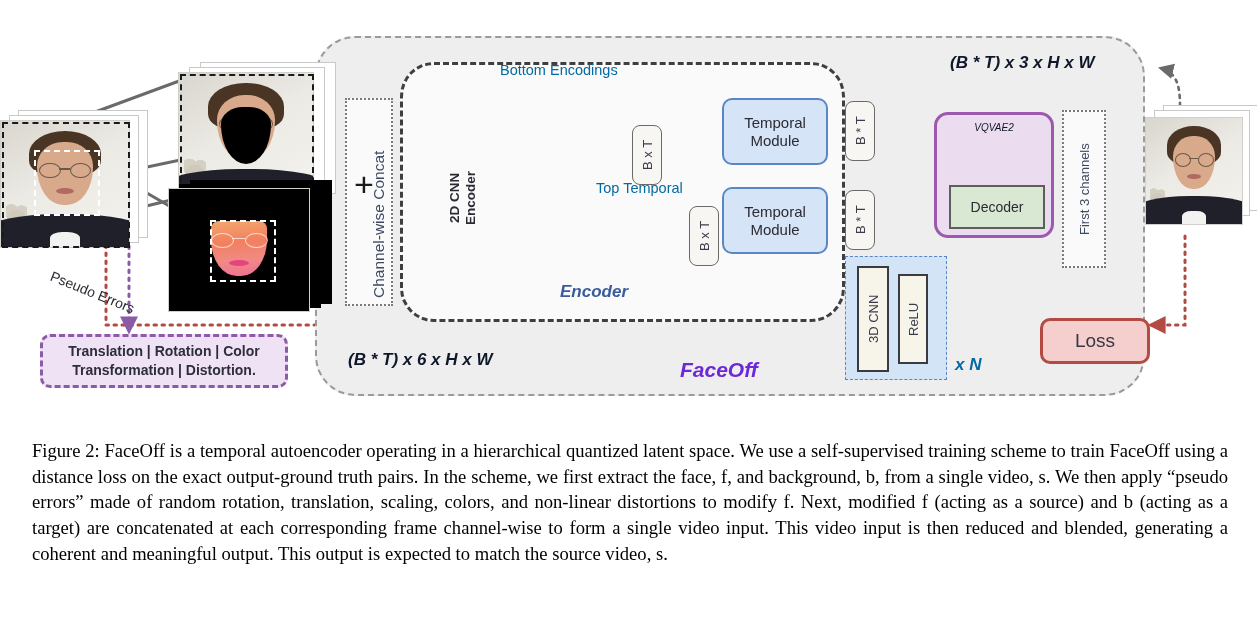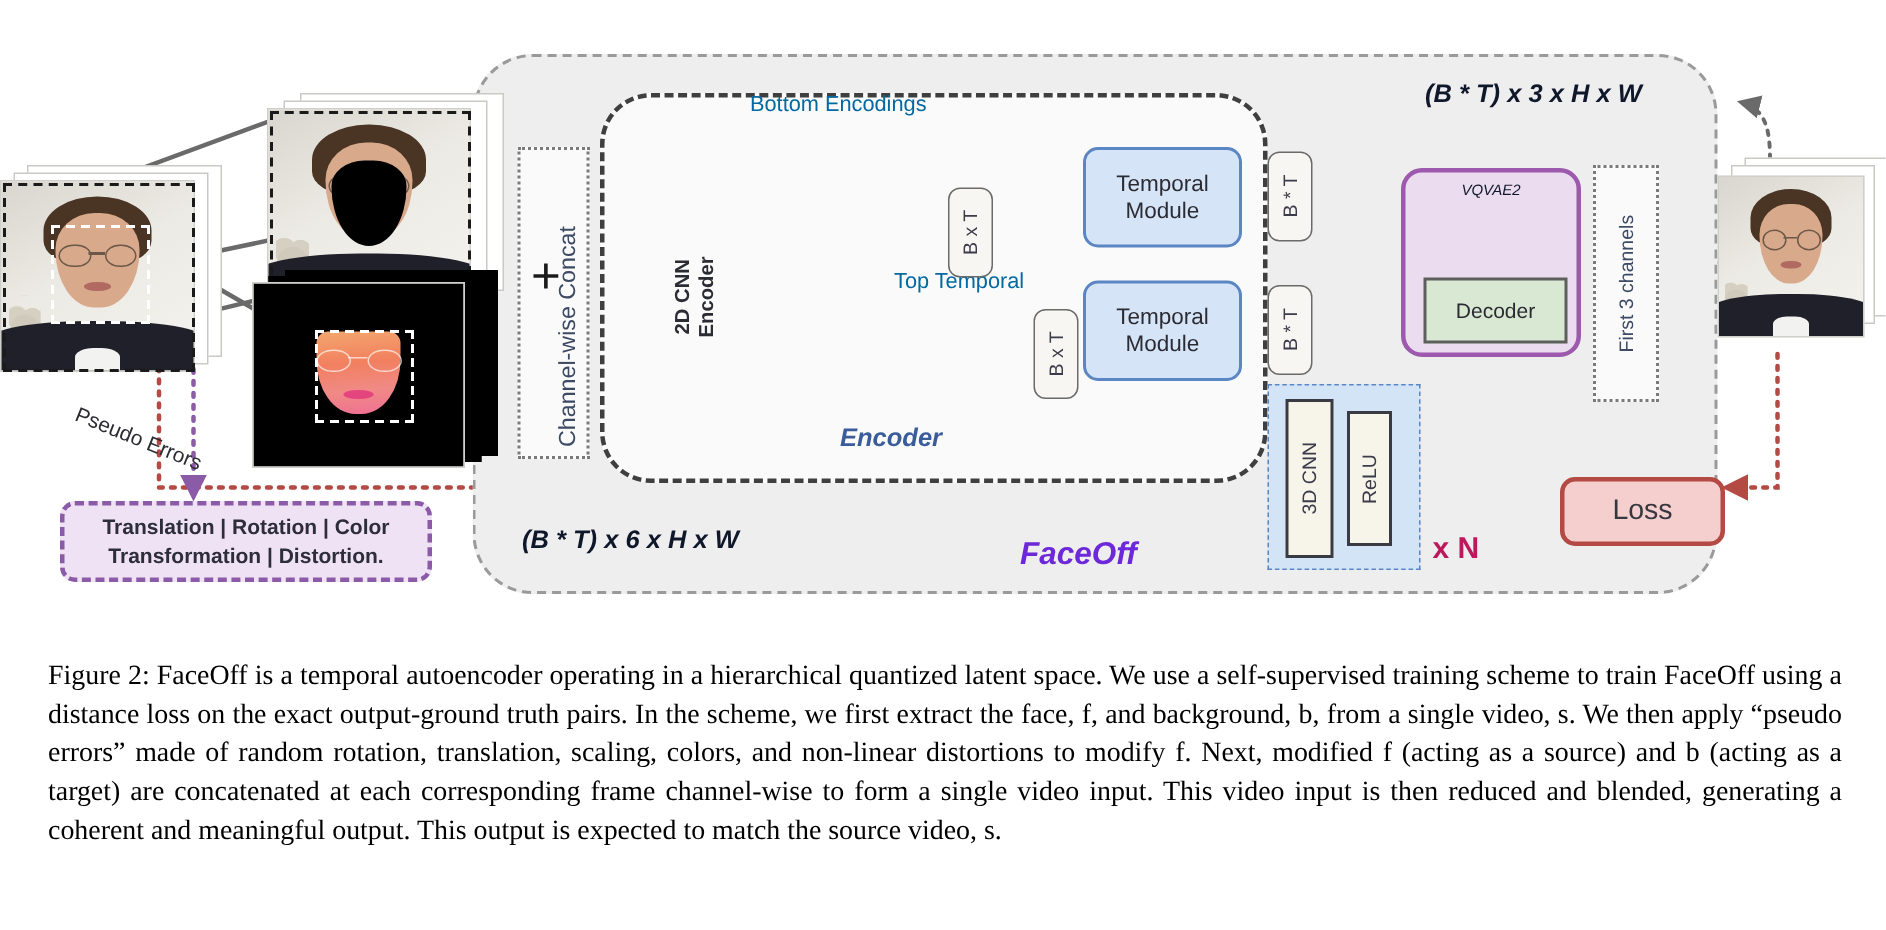--- a/index.html
+++ b/index.html
@@ -14,21 +14,21 @@
   .ctr{display:flex;align-items:center;justify-content:center;text-align:center;}
 
   
   .lbl{font-size:14.5px;color:#0369a1;white-space:nowrap;}
   .lbl-sm{font-size:13px;color:#3b3b4a;white-space:nowrap;}
   .vert{writing-mode:vertical-rl;transform:rotate(180deg);}
   .dim{font-style:italic;font-weight:bold;font-size:17px;color:#0f172a;white-space:nowrap;}
   .faceoff{font-style:italic;font-weight:bold;font-size:21px;color:#6d28d9;white-space:nowrap;}
   .encoder{font-style:italic;font-weight:bold;font-size:17px;color:#3a5c9a;white-space:nowrap;}
   .vqlbl{font-style:italic;font-weight:normal;font-size:10px;color:#0f172a;white-space:nowrap;}
-  .xn{font-weight:bold;font-size:20px;color:#be185d;white-space:nowrap;}
+  .xn{font-style:italic;font-weight:bold;font-size:17px;color:#0369a1;white-space:nowrap;}
   .concat-lbl{font-size:15.5px;color:#3d4a63;white-space:nowrap;}
 
   
   #faceoff-panel{left:315px;top:36px;width:830px;height:360px;
      background:#eeeeee;border:2.5px dashed #9a9a9a;border-radius:40px;}
   #encoder-panel{left:400px;top:62px;width:445px;height:260px;
      background:#fafafa;border:3.5px dashed #3f3f3f;border-radius:34px;}
 
   
   .dotgroup{border:2px dotted #7a7a7a;background:#fafafa;}

